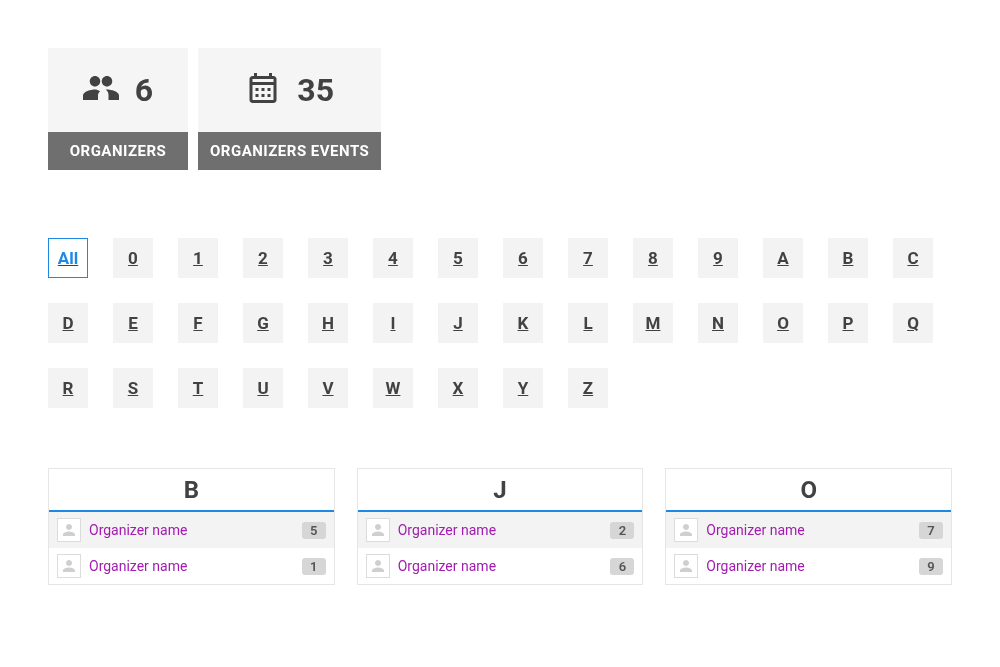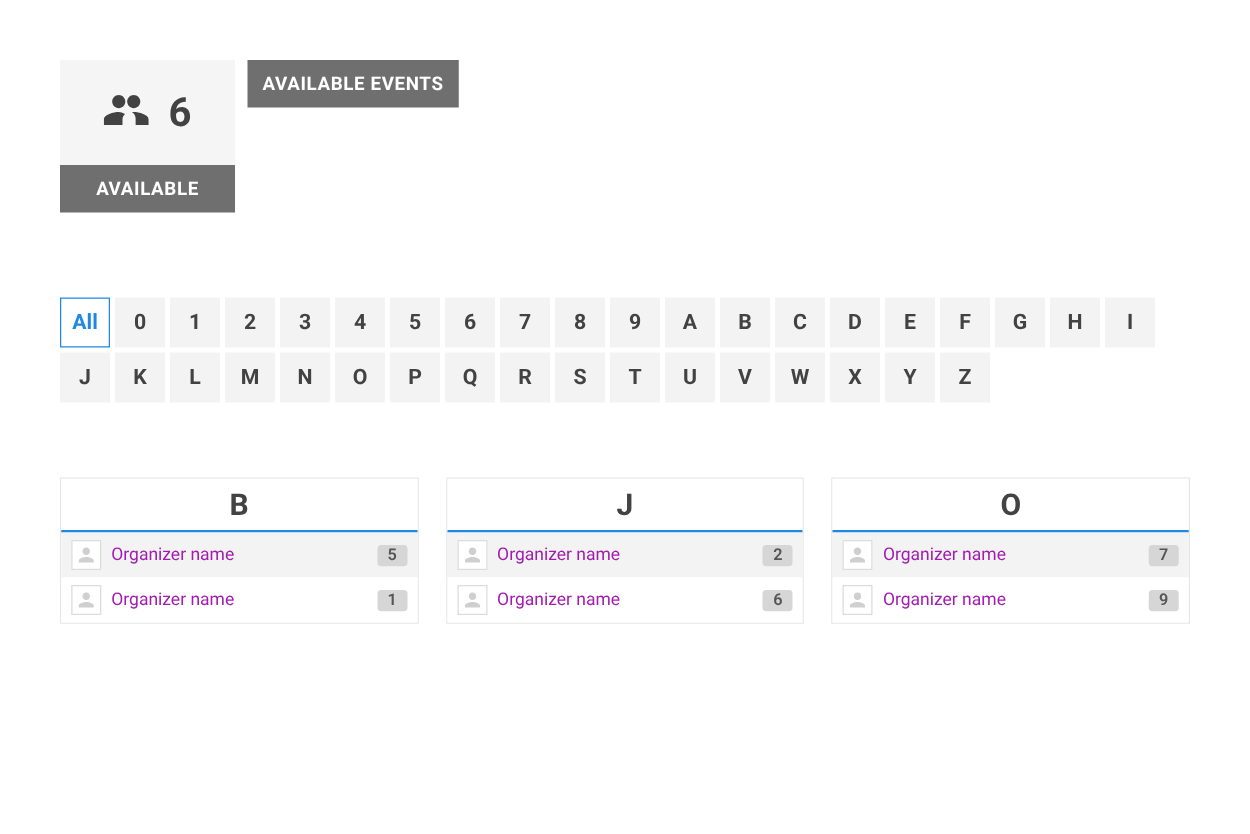--- a/index.html
+++ b/index.html
@@ -45,22 +45,23 @@
   color: #ffffff;
   font-size: 15px;
   font-weight: 700;
   text-align: center;
   padding: 10px 12px;
   letter-spacing: 0.5px;
 }
 .alpha-filters {
   display: flex;
   flex-wrap: wrap;
-  gap: 4px;
+  gap: 25px;
   margin-bottom: 60px;
+  text-decoration: underline;
 }
 .alpha-filter {
   width: 40px;
   height: 40px;
   display: flex;
   align-items: center;
   justify-content: center;
   background: #f3f3f3;
   color: #424242;
   font-size: 17px;
@@ -141,25 +142,33 @@
   <div class="stat-cards">
     <div class="stat-card">
       <div class="stat-card-top">
         <span class="icon">
           <svg viewBox="0 0 24 24">
               <path d="M16 11c1.93 0 3.5-1.57 3.5-3.5S17.93 4 16 4s-3.5 1.57-3.5 3.5S14.07 11 16 11zM8 11c1.93 0 3.5-1.57 3.5-3.5S9.93 4 8 4 4.5 5.57 4.5 7.5 6.07 11 8 11zm0 2c-2.67 0-8 1.34-8 4v3h10v-3c0-1.05.5-2.02 1.34-2.83C10.17 13.39 8.95 13 8 13zm8 0c-.29 0-.62.02-.97.05 1.16.84 1.97 1.97 1.97 3.45V20h7v-3c0-2.66-5.33-4-8-4z"></path>
             </svg>
         </span>
         <span class="value">6</span>
       </div>
-      <div class="stat-card-bottom">AVAILABLE</div>
+      <div class="stat-card-bottom">ORGANIZERS</div>
     </div>
 
     <div class="stat-card">
-      <div class="stat-card-bottom">AVAILABLE EVENTS</div>
+      <div class="stat-card-top">
+        <span class="icon">
+          <svg viewBox="0 0 24 24">
+              <path d="M19 4h-1V2h-2v2H8V2H6v2H5C3.9 4 3 4.9 3 6v14c0 1.1.9 2 2 2h14c1.1 0 2-.9 2-2V6c0-1.1-.9-2-2-2zm0 16H5V10h14v10zM5 8V6h14v2H5zm2 4h2v2H7v-2zm4 0h2v2h-2v-2zm4 0h2v2h-2v-2zM7 16h2v2H7v-2zm4 0h2v2h-2v-2zm4 0h2v2h-2v-2z"></path>
+            </svg>
+        </span>
+        <span class="value">35</span>
+      </div>
+      <div class="stat-card-bottom">ORGANIZERS EVENTS</div>
     </div>
   </div>
 
   <div class="alpha-filters" id="alpha-filters">
       <div class="alpha-filter active">All</div>
       <div class="alpha-filter">0</div>
       <div class="alpha-filter">1</div>
       <div class="alpha-filter">2</div>
       <div class="alpha-filter">3</div>
       <div class="alpha-filter">4</div>

